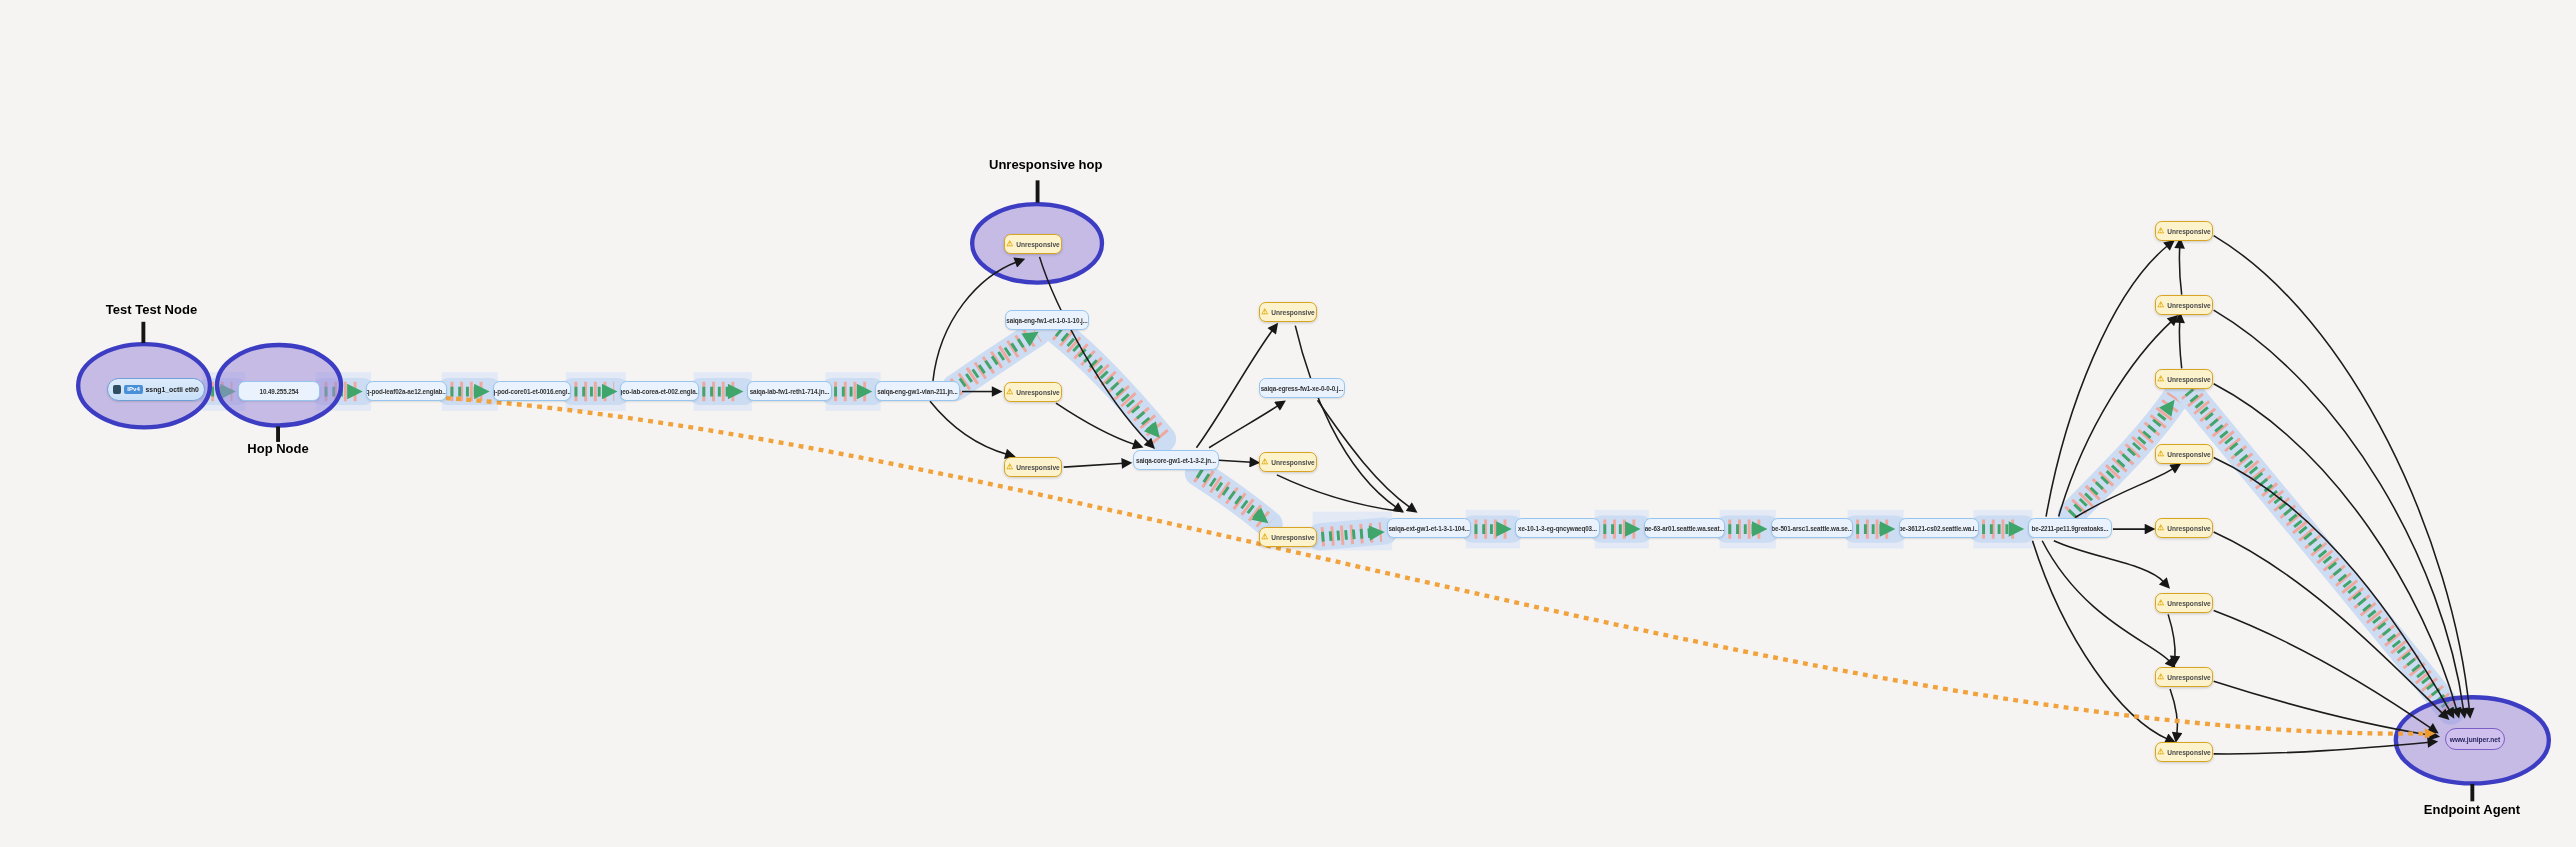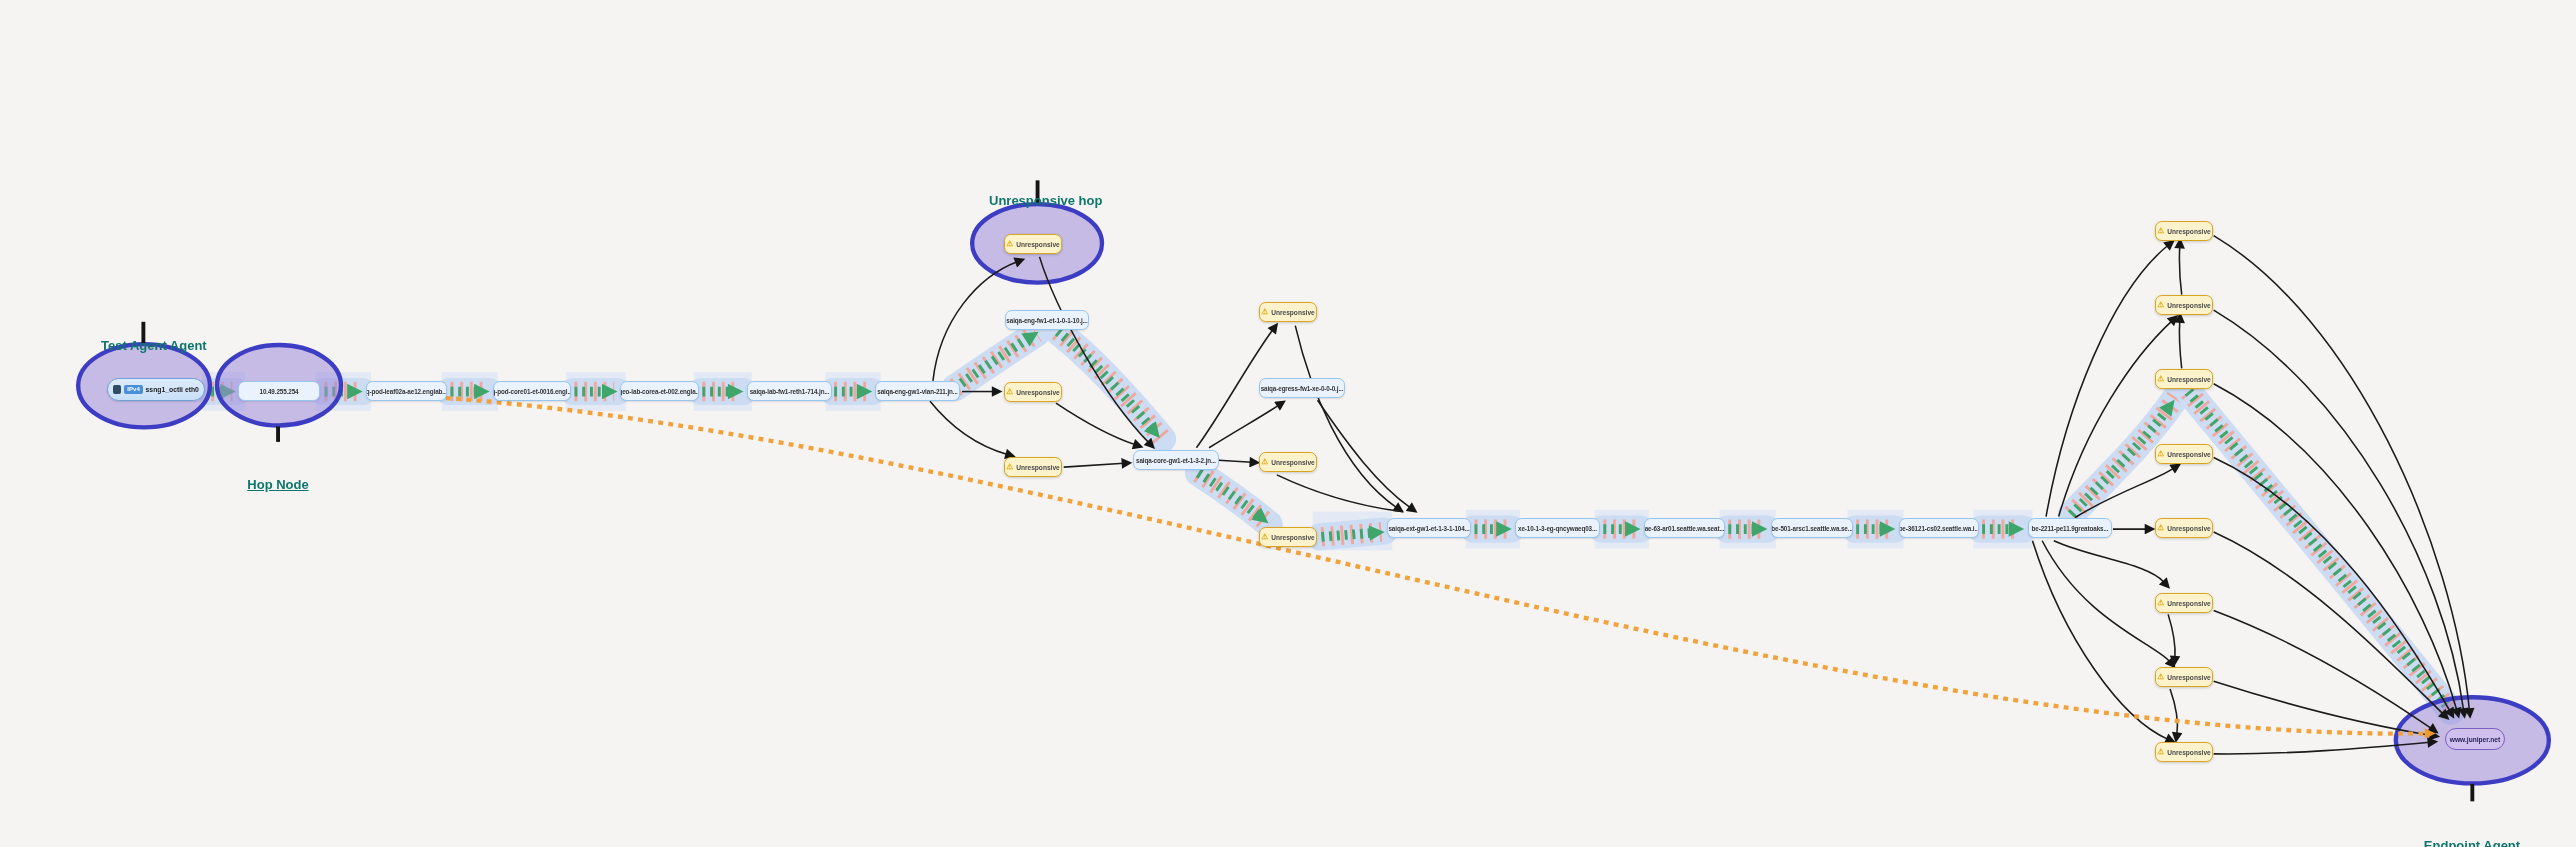--- a/index.html
+++ b/index.html
@@ -25,22 +25,22 @@
   .agent{position:absolute;background:linear-gradient(#dcebfb,#c9e0f8);border:1.9px solid #6f9fd8;
     border-radius:12.6px;display:flex;align-items:center;gap:2.9px;height:23px;padding:0 4.8px;
     box-sizing:border-box;z-index:6;box-shadow:0 1px 1.9px rgba(0,0,0,.12);white-space:nowrap;}
   .agent-sq{width:8.7px;height:8.7px;background:#2f4e63;border-radius:1.9px;flex:0 0 auto;}
   .ipv4{background:#4a90d9;color:#fff;font-size:6.1px;font-weight:700;border-radius:1.9px;
     padding:1.5px 2.9px;line-height:1;}
   .agent-label{font-size:6.8px;font-weight:700;color:#222;}
   .endpoint{position:absolute;background:#cfc0ed;border:1.9px solid #7b5ec6;border-radius:11.6px;
     display:flex;align-items:center;justify-content:center;font-size:6.6px;font-weight:700;
     color:#27245c;width:60px;height:22px;box-sizing:border-box;z-index:6;white-space:nowrap;}
-  .ann-label{position:absolute;font-weight:700;font-size:13px;color:#0f766e;
-    text-align:center;z-index:7;white-space:nowrap;margin-top:36px;}
+  .ann-label{position:absolute;font-weight:700;font-size:13px;color:#000000;
+    text-align:center;z-index:7;white-space:nowrap;}
 </style>
 </head>
 <body>
 
 <div id="stage">
 
 <svg id="edges" width="2576" height="848" viewBox="0 0 2659 875">
   <defs>
     <marker id="mg" viewBox="0 0 10 10" refX="1" refY="5" markerWidth="17" markerHeight="16" orient="auto" markerUnits="userSpaceOnUse">
           <path d="M0 0L10 5L0 10z" fill="#3fa56b"></path>
@@ -286,19 +286,19 @@
     </div>
 <div class="unresp" style="left:2155px;top:742px;">
       <span class="warn">⚠</span>
       <span>Unresponsive</span>
     </div>
 
 <div class="endpoint" style="left:2445px;top:728px;">
   <span>www.juniper.net</span>
 </div>
 
-<div class="ann-label" style="left:101px;top:302px;width:101px;">Test Agent Agent</div>
-<div class="ann-label" style="left:242px;top:441px;width:72px;text-decoration:underline;">Hop Node</div>
+<div class="ann-label" style="left:101px;top:302px;width:101px;">Test Test Node</div>
+<div class="ann-label" style="left:242px;top:441px;width:72px;">Hop Node</div>
 <div class="ann-label" style="left:989px;top:157px;width:112px;">Unresponsive hop</div>
 <div class="ann-label" style="left:2416px;top:802px;width:112px;">Endpoint Agent</div>
 
 </div>
 
 
 </body></html>

